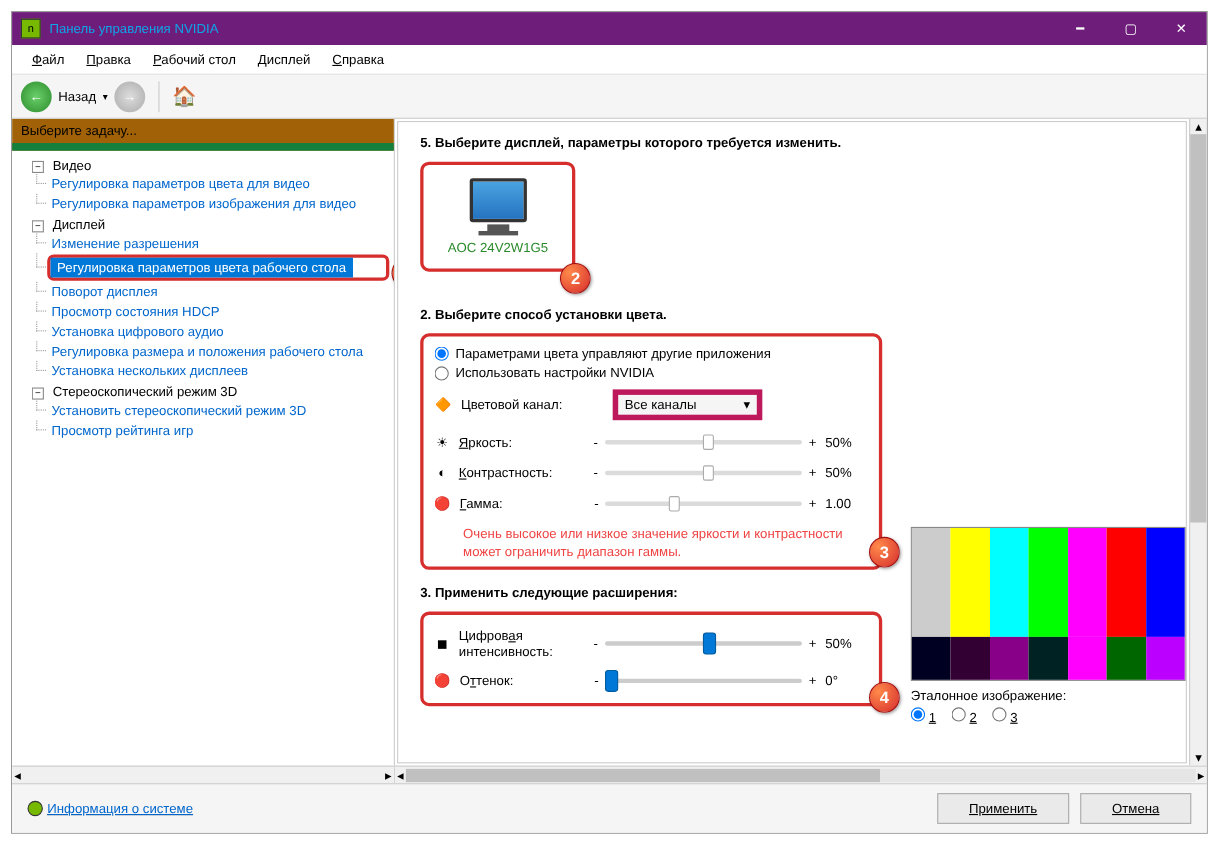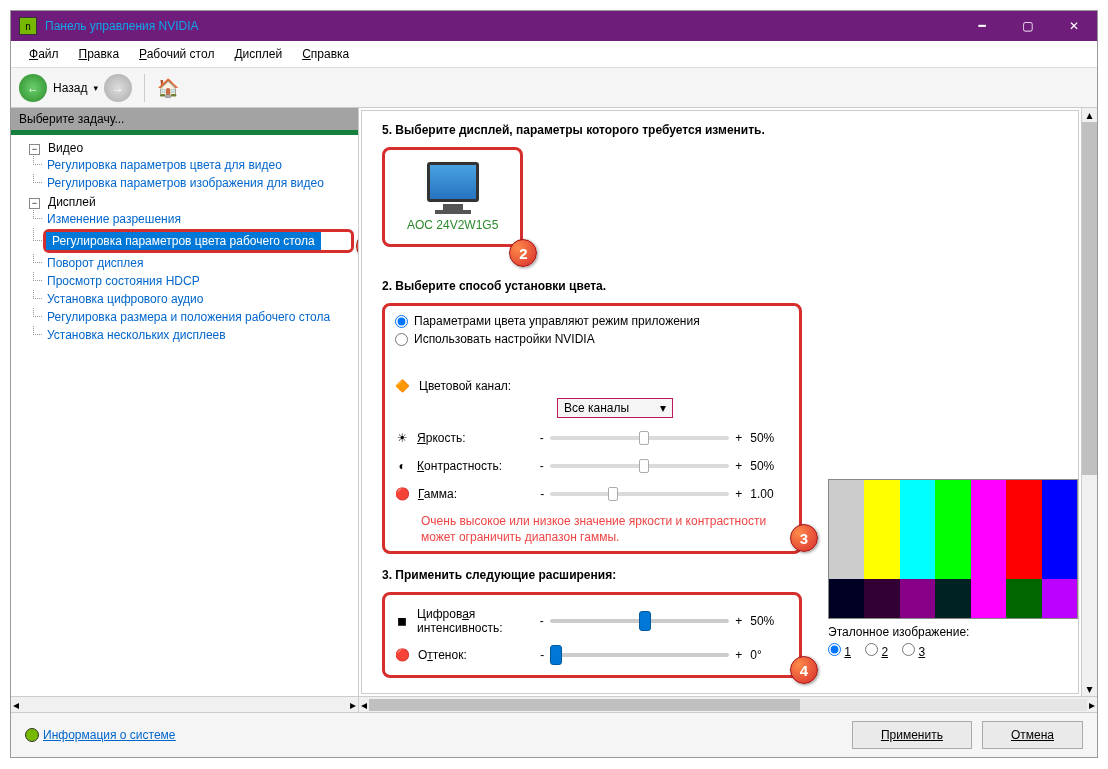--- a/index.html
+++ b/index.html
@@ -13,21 +13,21 @@
 .menubar { background: #fff; border-bottom: 1px solid #ddd; display: flex; padding: 2px 8px; }
 .menubar span { padding: 4px 10px; cursor: pointer; }
 .menubar span u { text-decoration: underline; }
 .toolbar { background: #f5f5f5; border-bottom: 1px solid #ccc; display: flex; align-items: center; padding: 4px 8px; gap: 6px; height: 40px;}
 .tool-btn { width: 28px; height: 28px; border-radius: 50%; display:flex;align-items:center;justify-content:center;}
 .tool-back { background: radial-gradient(circle,#6ad06a,#2a8a2a); color:#fff; }
 .tool-fwd { background: radial-gradient(circle,#ddd,#aaa); color:#fff;}
 .tool-home { font-size:18px;}
 .content { flex:1; display:flex; overflow:hidden; }
 .sidebar { width: 348px; border-right: 1px solid #ccc; display:flex; flex-direction:column; background:#fff;}
-.sidebar-header { padding: 4px 8px; border-bottom:5px solid #15803d; background:#a3a3a3;}
+.sidebar-header { padding: 4px 8px; border-bottom:7px solid #15803d; background:#a16207;}
 .tree { flex:1; overflow:auto; padding: 4px; }
 .tree ul { list-style:none; padding-left: 14px; }
 .tree li { padding: 1px 0; position:relative; }
 .tree li::before { content:''; position:absolute; left:-10px; top:0; bottom:50%; border-left:1px dotted #999; border-bottom:1px dotted #999; width:8px; }
 .tree > ul > li::before { display:none; }
 .tree .node { cursor:pointer; padding: 1px 4px; display:inline-block; }
 .tree .group { color:#000; }
 .tree .link { color:#0066cc; }
 .tree .selected { background:#0078d7; color:#fff; padding:2px 6px; }
 .tree .expander { display:inline-block; width:11px; height:11px; border:1px solid #888; text-align:center; line-height:9px; font-size:9px; margin-right:4px; background:#fff;}
@@ -43,21 +43,21 @@
 .radio-row { display:flex; align-items:center; gap:6px; padding:2px 0; }
 .setting-row { display:flex; align-items:center; padding:6px 0; gap:8px;}
 .setting-icon { width:16px; height:16px; display:flex;align-items:center;justify-content:center;}
 .setting-label { width:130px; }
 .slider-wrap { display:flex; align-items:center; gap:6px; width:230px;}
 .slider { flex:1; height:4px; background:#ccc; position:relative; border-radius:2px;}
 .slider .thumb { position:absolute; top:-5px; width:10px; height:14px; background:#fff; border:1px solid #888; border-radius:2px;}
 .slider .thumb.blue { background:#0078d7; border-color:#005a9e; width:12px; height:20px; top:-8px; border-radius:3px;}
 .slider.disabled { opacity:0.7; }
 .val { width:44px; text-align:left; }
-.dropdown { border:1px solid #be185d; padding:2px 6px; width:116px; display:flex; align-items:center; justify-content:space-between; background:#f5f5f5;margin-top:44px;}
+.dropdown { border:5px solid #be185d; padding:2px 6px; width:136px; display:flex; align-items:center; justify-content:space-between; background:#f5f5f5;}
 .hint { color:#ef4444; padding-left:26px; padding-top:6px; line-height:1.3; }
 .callout { border:3px solid #d62d2d; border-radius:8px; padding:6px 10px; position:relative; margin-bottom:14px; background:#fff;}
 .callout-num { position:absolute; width:28px; height:28px; border-radius:50%; background:radial-gradient(circle at 30% 30%,#ff8a4a,#d62d2d); color:#fff; font-weight:bold; display:flex;align-items:center;justify-content:center; font-size:15px; border:1px solid #a01010; box-shadow:1px 1px 3px rgba(0,0,0,0.4);}
 .ref-image { position:absolute; right:0; top:368px; width:250px; }
 .color-bars { width:250px; height:140px; display:flex; flex-direction:column; border:1px solid #888;}
 .bars-top { flex:5; display:flex; }
 .bars-top div { flex:1; }
 .bars-bot { flex:2; display:flex; }
 .bars-bot div { flex:1; }
 .ref-label { margin:6px 0 4px; }
@@ -132,20 +132,26 @@
                 </div>
                 <div class="callout-num" style="right:-30px; top:4px;">1</div>
               </li>
               <li><span class="node link">Поворот дисплея</span></li>
               <li><span class="node link">Просмотр состояния HDCP</span></li>
               <li><span class="node link">Установка цифрового аудио</span></li>
               <li><span class="node link">Регулировка размера и положения рабочего стола</span></li>
               <li><span class="node link">Установка нескольких дисплеев</span></li>
             </ul>
           </li>
+          <li><span class="expander">−</span><span class="node group">Стереоскопический режим 3D</span>
+            <ul>
+              <li><span class="node link">Установить стереоскопический режим 3D</span></li>
+              <li><span class="node link">Просмотр рейтинга игр</span></li>
+            </ul>
+          </li>
         </ul>
       </div>
       <div class="sidebar-scroll">
           <span>◂</span>
           <span>▸</span>
         </div>
     </div>
 
     <div class="main">
       <div class="main-wrap">
@@ -163,21 +169,21 @@
           </div>
           <div class="callout-num" style="right:-14px; bottom:-6px;">2</div>
         </div>
 
         
         <div class="section-title">2. Выберите способ установки цвета.</div>
         <div style="position:relative;">
         <div class="callout" style="width:420px;">
           <div class="radio-row">
             <input type="radio" checked="" style="">
-            <span>Параметрами цвета управляют режим приложения</span>
+            <span>Параметрами цвета управляют другие приложения</span>
           </div>
           <div class="radio-row">
             <input type="radio" style="">
             <span>Использовать настройки NVIDIA</span>
           </div>
           <div class="setting-row">
             <span class="setting-icon">🔶</span>
             <span class="setting-label">Цветовой канал:</span>
             <div class="dropdown">
               <span>Все каналы</span>

